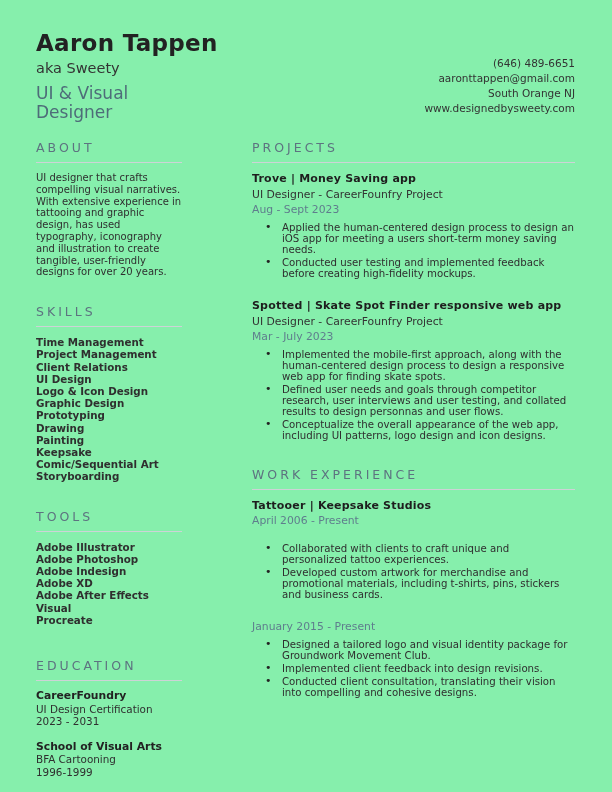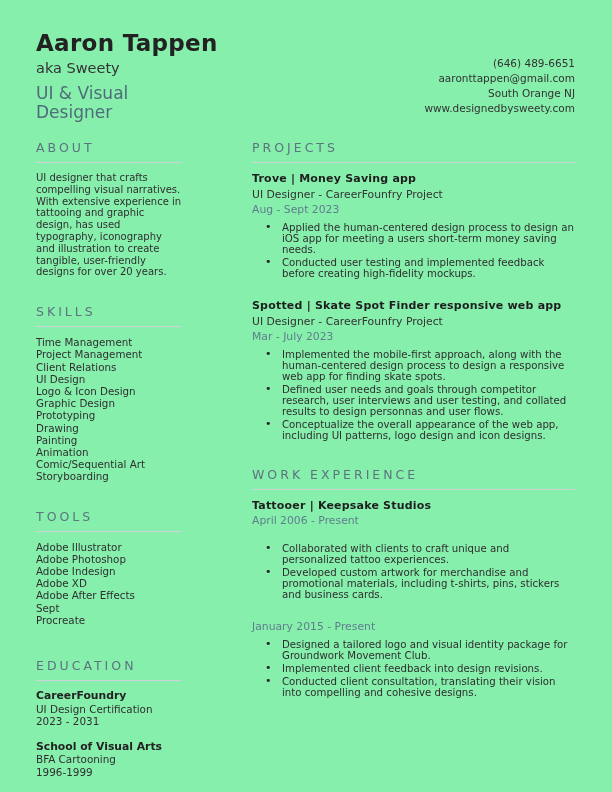--- a/index.html
+++ b/index.html
@@ -34,21 +34,21 @@
   .sec-h{
     font-size:12.5px;font-weight:normal;letter-spacing:3px;
     color:var(--heading);
     padding-bottom:7px;border-bottom:1px solid var(--divider);
     margin-bottom:9px;
   }
   .sec{margin-bottom:26px;}
   .sec.more-gap{margin-bottom:32px;}
   
   .about-text{font-size:10px;line-height:11.8px;color:var(--text);}
-  .pl-item{font-size:10.3px;line-height:12.2px;color:var(--text);}
+  .pl-item{font-size:10.3px;line-height:12.2px;color:var(--text);font-weight:bold;}
   .edu-entry{margin-bottom:13px;}
   .edu-school{font-size:10.8px;font-weight:bold;color:var(--dark);line-height:12.5px;}
   .edu-line{font-size:10.4px;line-height:12.5px;color:var(--text);}
   
   .entry{margin-bottom:20px;}
   .entry:last-child{margin-bottom:0;}
   .entry-title{font-size:11px;font-weight:bold;color:#1e1e1e;white-space:nowrap;letter-spacing:.2px;}
   .entry-role{font-size:10.8px;color:#333;margin-top:3px;}
   .entry-dates{font-size:10.8px;color:var(--date);margin-top:2px;}
   ul.bullets{list-style:none;margin-top:6px;padding-left:13px;}
@@ -89,35 +89,35 @@
       <div>
         <div class="pl-item">Time Management</div>
         <div class="pl-item">Project Management</div>
         <div class="pl-item">Client Relations</div>
         <div class="pl-item">UI Design</div>
         <div class="pl-item">Logo &amp; Icon Design</div>
         <div class="pl-item">Graphic Design</div>
         <div class="pl-item">Prototyping</div>
         <div class="pl-item">Drawing</div>
         <div class="pl-item">Painting</div>
-        <div class="pl-item">Animation</div>
+        <div class="pl-item">Keepsake</div>
         <div class="pl-item">Comic/Sequential Art</div>
         <div class="pl-item">Storyboarding</div>
       </div>
     </section>
 
     <section class="sec more-gap">
       <h2 class="sec-h">TOOLS</h2>
       <div>
         <div class="pl-item">Adobe Illustrator</div>
         <div class="pl-item">Adobe Photoshop</div>
         <div class="pl-item">Adobe Indesign</div>
         <div class="pl-item">Adobe XD</div>
         <div class="pl-item">Adobe After Effects</div>
-        <div class="pl-item">Sept</div>
+        <div class="pl-item">Visual</div>
         <div class="pl-item">Procreate</div>
       </div>
     </section>
 
     <section class="sec">
       <h2 class="sec-h">EDUCATION</h2>
       <div class="edu-entry">
         <div class="edu-school">CareerFoundry</div>
         <div class="edu-line">UI Design Certification</div>
         <div class="edu-line">2023 - 2031</div>

